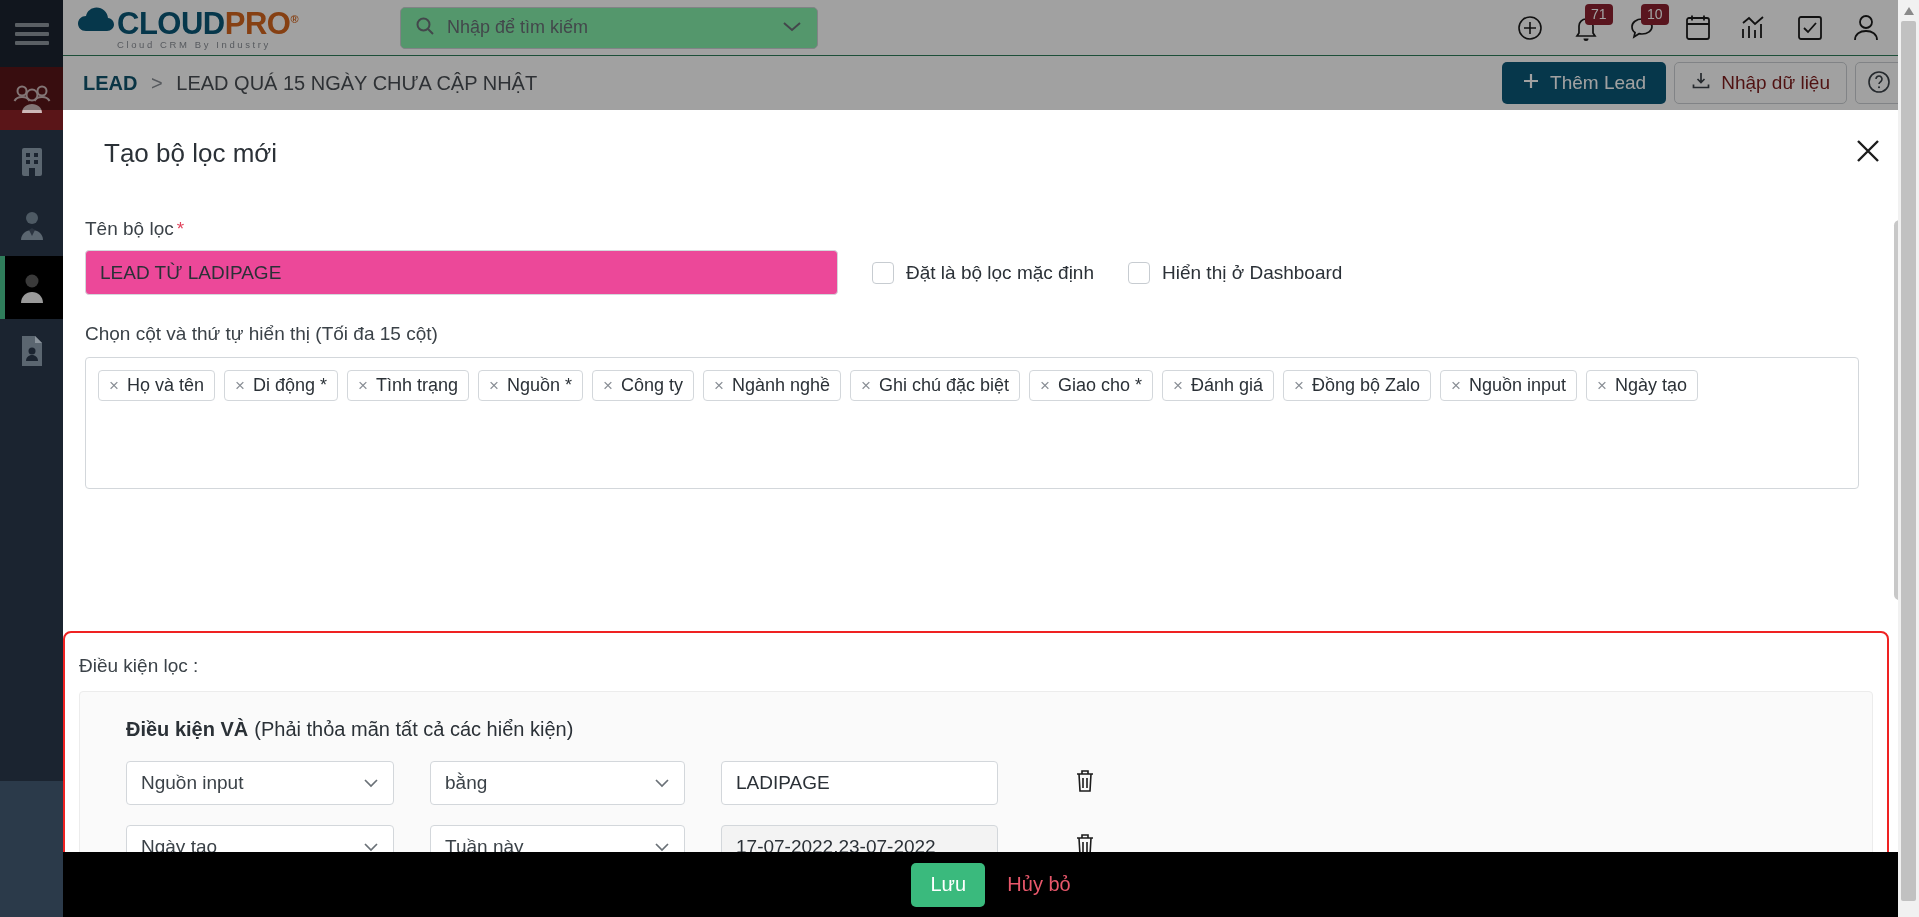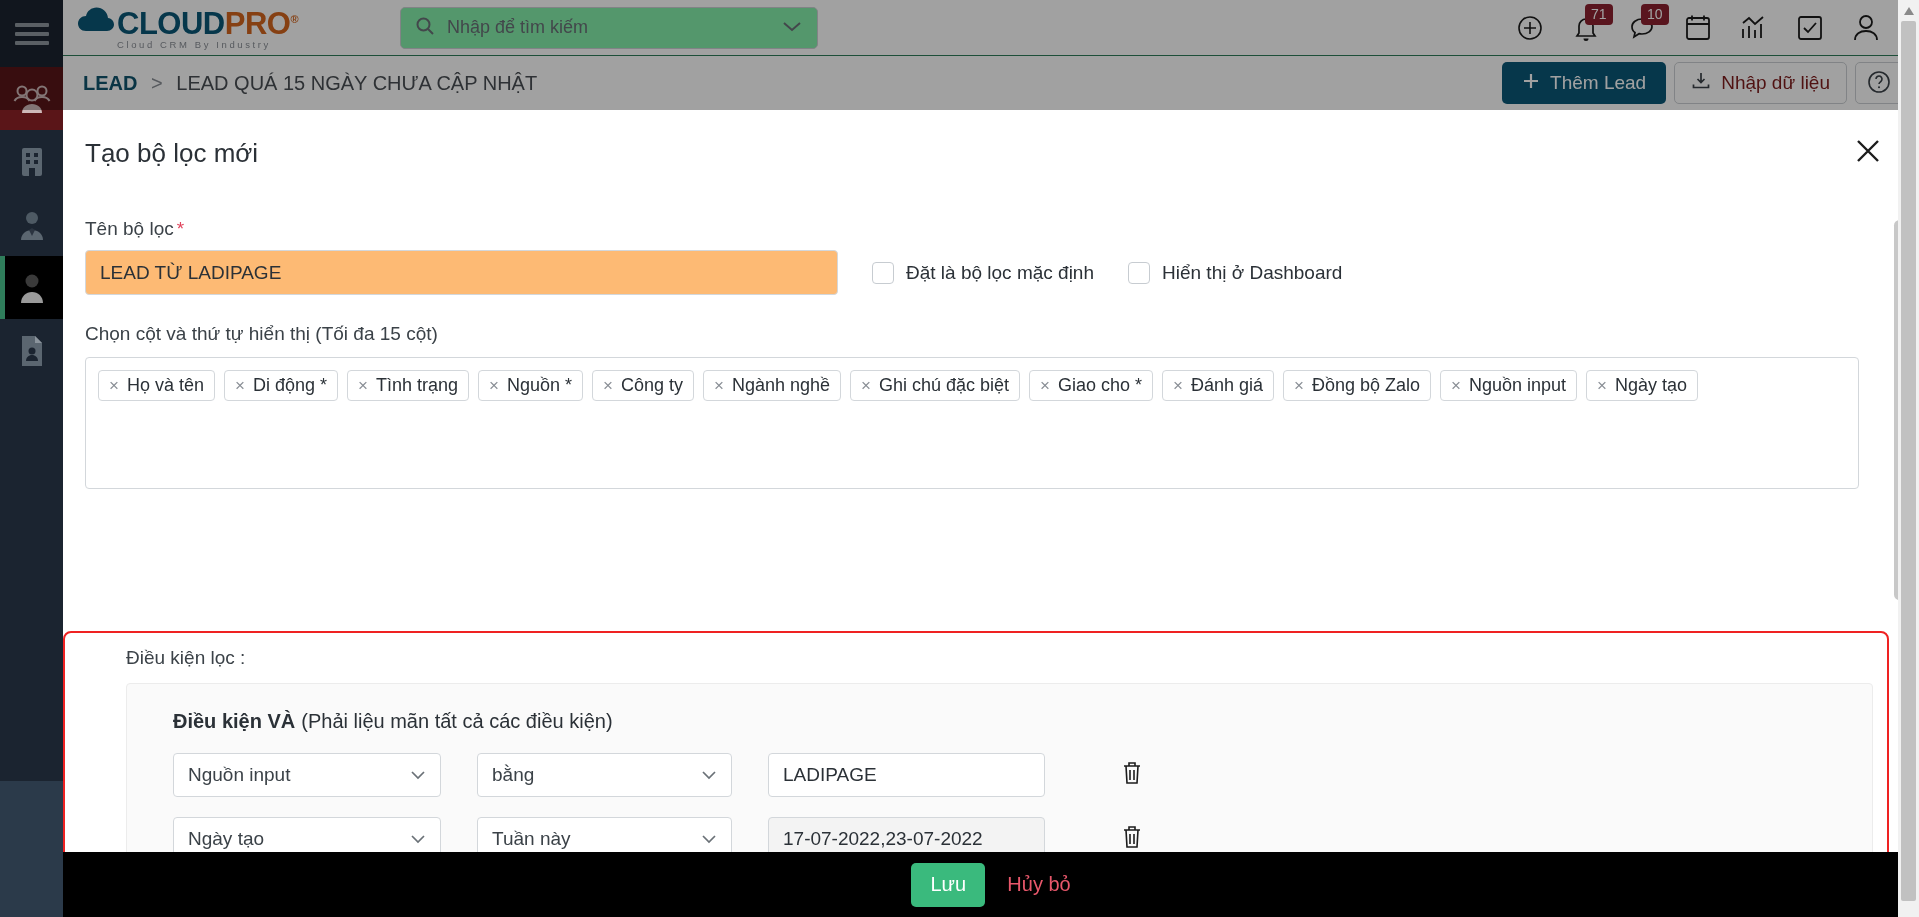--- a/index.html
+++ b/index.html
@@ -118,39 +118,39 @@
     position: absolute; left: 0; top: 0; width: 63px; height: 110px;
     background: rgba(0,0,0,0.37); z-index: 20; pointer-events: none;
   }
 
   
   .modal {
     position: absolute; left: 63px; top: 110px; right: 0; bottom: 0;
     background: #ffffff; z-index: 30; overflow: hidden;
   }
   .modal-title {
-    font-size: 26px; color: #2b3137; padding: 28px 0 0 22px;
+    font-size: 26px; color: #2b3137; padding: 28px 0 0 22px; margin-left: 19px;
   }
   .modal-close {
     position: absolute; right: 34px; top: 24px; width: 34px; height: 34px;
     cursor: pointer; display: flex; align-items: center; justify-content: center;
   }
   .modal-body {
     position: absolute; left: 0; top: 80px; right: 0; bottom: 65px;
     padding: 0 60px 0 22px; overflow: hidden;
   }
 
   .field-label { font-size: 19px; color: #3b4248; margin-top: 28px; }
   .req { color: #e0445c; margin-left: 3px; }
 
   .row-name { display: flex; align-items: center; margin-top: 10px; }
   .text-input {
     width: 753px; height: 45px; border: 1px solid #d3d7db; border-radius: 4px;
     font-size: 19px; color: #2b3137; padding: 0 14px;
-    font-family: "Liberation Sans", sans-serif; background: #fdba74;
+    font-family: "Liberation Sans", sans-serif; background: #ec4899;
   }
   .cbx-wrap { display: flex; align-items: center; margin-left: 34px; cursor: pointer; }
   .cbx {
     width: 22px; height: 22px; border: 1px solid #c7ccd1; border-radius: 4px;
     background: #ffffff;
   }
   .cbx-label { font-size: 19px; color: #2b3137; margin-left: 12px; }
 
   .tags-box {
     margin-top: 12px; border: 1px solid #d3d7db; border-radius: 4px;
@@ -164,21 +164,21 @@
   }
   .tag .x { color: #8a8f96; margin-right: 8px; font-size: 17px; cursor: pointer; }
 
   
   .filter-panel {
     position: absolute; left: 0; top: 521px; right: 30px; bottom: -6px;
     border: 2px solid #ef2222; border-radius: 8px;
     background: #ffffff;
     z-index: 40;
   }
-  .filter-panel-inner { padding: 14px 0 0 14px; margin-left: 47px; }
+  .filter-panel-inner { padding: 22px 0 0 14px; }
   .filter-title { font-size: 19px; color: #3b4248; }
   .cond-card {
     margin: 14px 14px 0 0; background: #fafafa; border: 1px solid #ececec;
     border-radius: 4px; padding: 26px 0 0 46px; height: 220px; overflow: hidden;
   }
   .cond-head { font-size: 20px; color: #2b3137; }
   .cond-head b { font-weight: bold; }
   .cond-head span.sub { font-weight: normal; margin-left: 6px; }
   .cond-row {
     display: flex; align-items: center; gap: 36px; margin-top: 20px;
@@ -508,21 +508,21 @@
           </div>
         </div>
 
     </div>
 
     <div class="filter-panel">
       <div class="filter-panel-inner">
         <div class="filter-title">Điều kiện lọc :</div>
         <div class="cond-card">
           <div class="cond-head">
-            <b>Điều kiện VÀ</b><span class="sub">(Phải liệu mãn tất cả các điều kiện)</span>
+            <b>Điều kiện VÀ</b><span class="sub">(Phải thỏa mãn tất cả các hiển kiện)</span>
           </div>
           <div id="cond-rows">
               <div class="cond-row">
                 <div class="sel sel-field">
                   <span>Nguồn input</span>
                   <span class="chev"><svg width="16" height="10" viewBox="0 0 16 10" fill="none" stroke="#6a7177" stroke-width="1.7">
                       <path d="M2 2l6 6 6-6"></path>
                     </svg></span>
                 </div>
                 <div class="sel sel-op">

